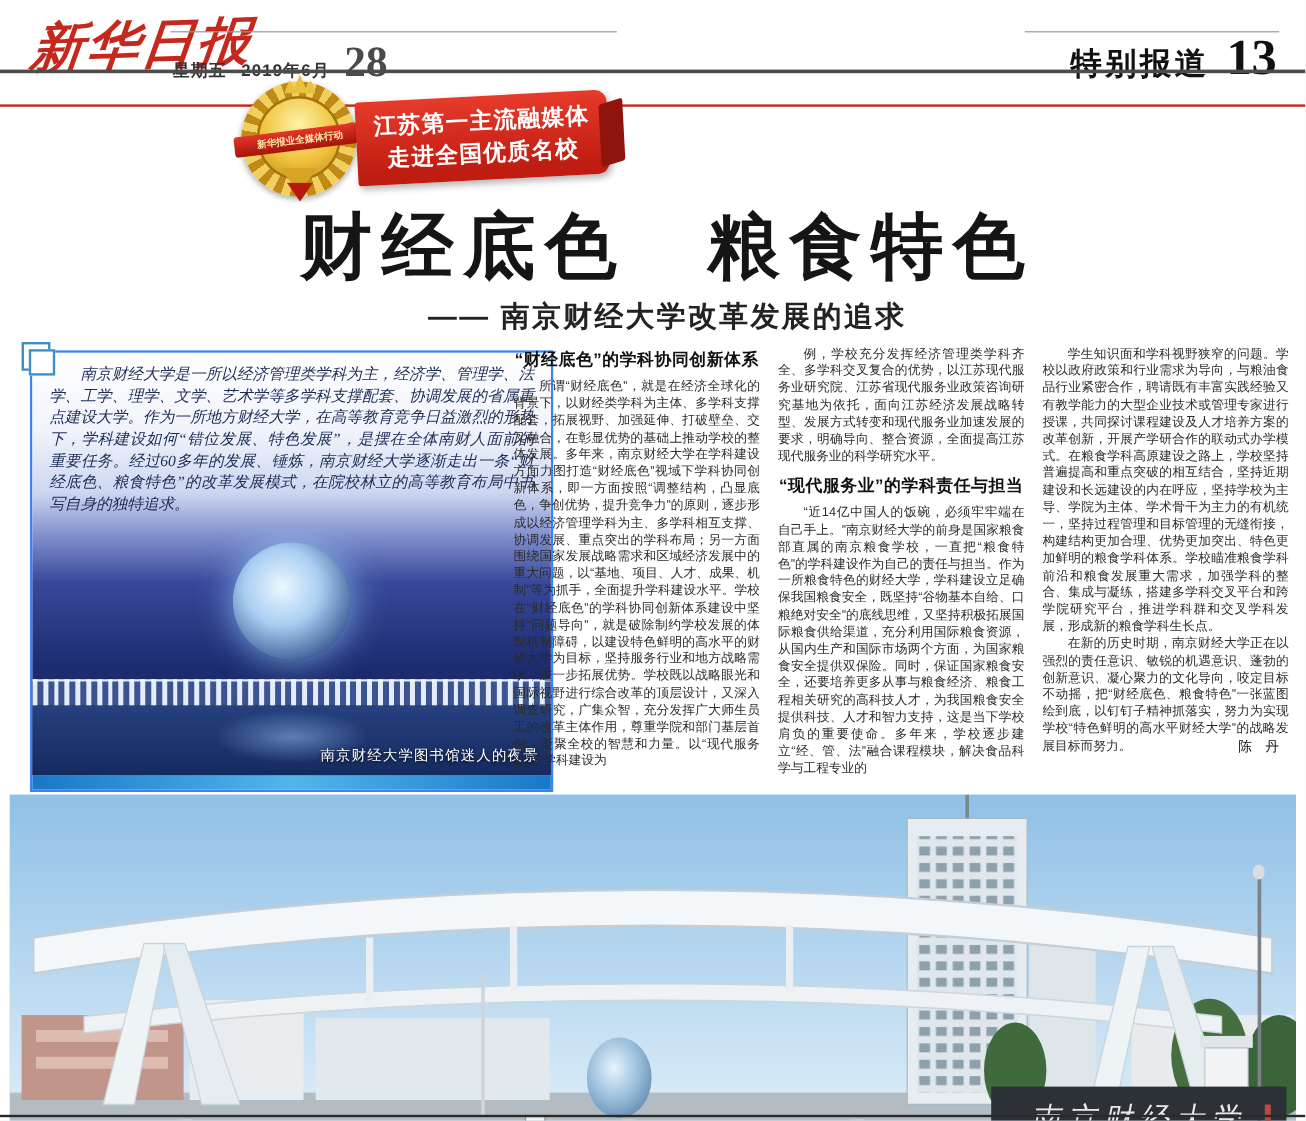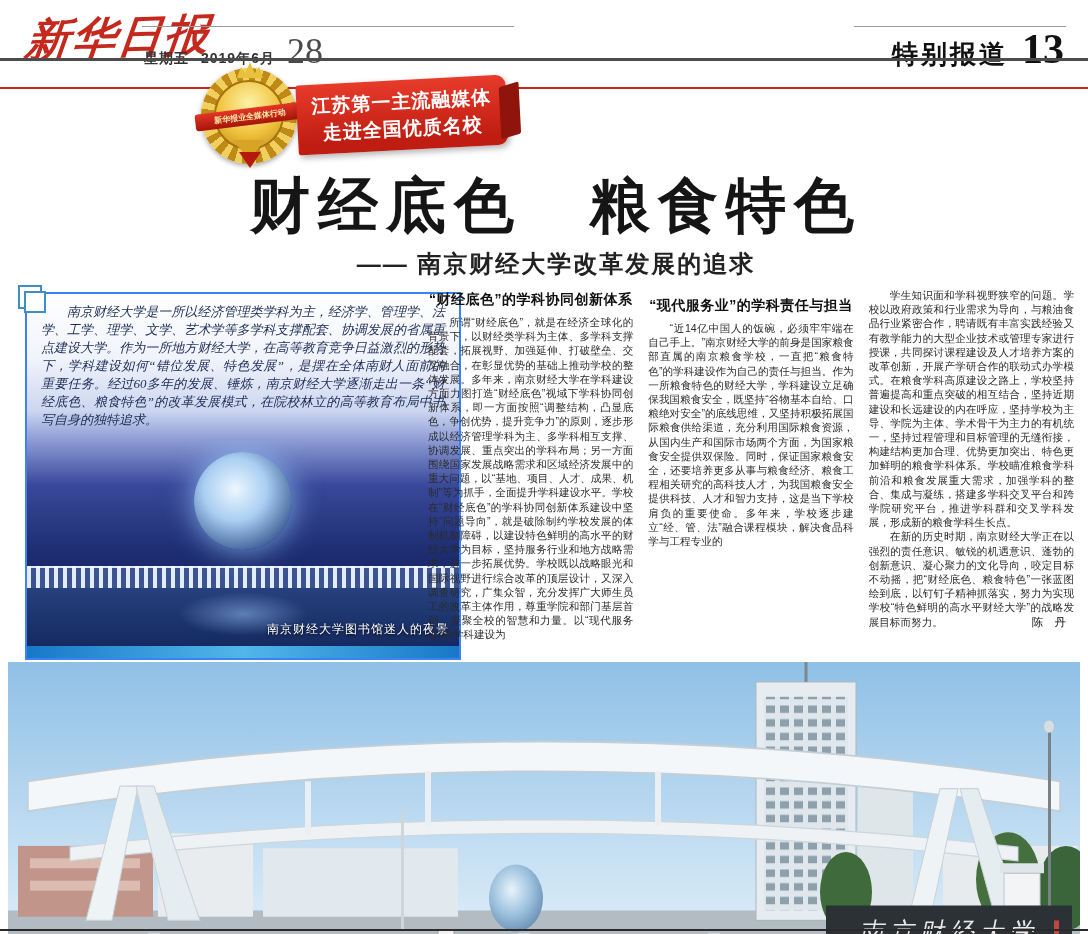--- a/index.html
+++ b/index.html
@@ -7,21 +7,21 @@
   .page { position:relative; width:1088px; height:934px; background:#fff; overflow:hidden; margin:0 auto; }
 
   
   .logo { position:absolute; left:26px; top:8px; font-family:"Liberation Serif",serif;
           font-style:italic; font-weight:bold; font-size:44px; color:#c5281c;
           transform:skewX(-8deg) rotate(-2deg); letter-spacing:2px; white-space:nowrap; }
   .rule-thin-left { position:absolute; left:142px; top:26px; width:372px; border-top:1px solid #9a9a9a; }
   .rule-thin-right { position:absolute; right:22px; top:26px; width:212px; border-top:1px solid #9a9a9a; }
   .date-block { position:absolute; left:144px; top:33px; display:flex; align-items:baseline; gap:12px; color:#333; }
   .date-block .wd, .date-block .mo { font-size:14px; font-weight:bold; letter-spacing:1px; }
-  .date-block .day { font-family:"Liberation Serif",serif; font-size:36px; font-weight:normal; color:#4a4a4a; line-height:1; }
+  .date-block .day { font-family:"Liberation Serif",serif; font-size:36px; font-weight:bold; color:#4a4a4a; line-height:1; }
   .section-head { position:absolute; right:24px; top:28px; display:flex; align-items:baseline; gap:14px; }
   .section-head .sec { font-size:26px; font-weight:bold; color:#111; letter-spacing:3px; }
   .section-head .pno { font-family:"Liberation Serif",serif; font-size:42px; font-weight:bold; color:#111; line-height:1; }
   .rule-dark { position:absolute; left:0; right:0; top:58px; height:3px; background:#4c4c4c; }
   .rule-red { position:absolute; left:0; right:0; top:87px; height:2px; background:#c5281c; }
   .credits { position:absolute; left:517px; top:93px; font-size:12px; color:#222; letter-spacing:.5px; }
 
   
   .banner { position:absolute; left:193px; top:58px; width:316px; height:110px; z-index:5; }
   .medal { position:absolute; left:0; top:2px; width:114px; height:108px; }
@@ -156,20 +156,21 @@
     </div>
     <div class="photo-bottom-bar"></div>
   </div>
 
   <div class="columns">
     <div class="col">
       <h3>“财经底色”的学科协同创新体系</h3>
       <p>所谓“财经底色”，就是在经济全球化的背景下，以财经类学科为主体、多学科支撑配套，拓展视野、加强延伸、打破壁垒、交叉融合，在彰显优势的基础上推动学校的整体发展。多年来，南京财经大学在学科建设方面力图打造“财经底色”视域下学科协同创新体系，即一方面按照“调整结构，凸显底色，争创优势，提升竞争力”的原则，逐步形成以经济管理学科为主、多学科相互支撑、协调发展、重点突出的学科布局；另一方面围绕国家发展战略需求和区域经济发展中的重大问题，以“基地、项目、人才、成果、机制”等为抓手，全面提升学科建设水平。学校在“财经底色”的学科协同创新体系建设中坚持“问题导向”，就是破除制约学校发展的体制机制障碍，以建设特色鲜明的高水平的财经大学为目标，坚持服务行业和地方战略需求，进一步拓展优势。学校既以战略眼光和国际视野进行综合改革的顶层设计，又深入调查研究，广集众智，充分发挥广大师生员工的改革主体作用，尊重学院和部门基层首创，凝聚全校的智慧和力量。以“现代服务业”的学科建设为</p>
     </div>
     <div class="col">
+      <p>例，学校充分发挥经济管理类学科齐全、多学科交叉复合的优势，以江苏现代服务业研究院、江苏省现代服务业政策咨询研究基地为依托，面向江苏经济发展战略转型、发展方式转变和现代服务业加速发展的要求，明确导向、整合资源，全面提高江苏现代服务业的科学研究水平。</p>
       <h3 class="h2nd">“现代服务业”的学科责任与担当</h3>
       <p>“近14亿中国人的饭碗，必须牢牢端在自己手上。”南京财经大学的前身是国家粮食部直属的南京粮食学校，一直把“粮食特色”的学科建设作为自己的责任与担当。作为一所粮食特色的财经大学，学科建设立足确保我国粮食安全，既坚持“谷物基本自给、口粮绝对安全”的底线思维，又坚持积极拓展国际粮食供给渠道，充分利用国际粮食资源，从国内生产和国际市场两个方面，为国家粮食安全提供双保险。同时，保证国家粮食安全，还要培养更多从事与粮食经济、粮食工程相关研究的高科技人才，为我国粮食安全提供科技、人才和智力支持，这是当下学校肩负的重要使命。多年来，学校逐步建立“经、管、法”融合课程模块，解决食品科学与工程专业的</p>
     </div>
     <div class="col">
       <p>学生知识面和学科视野狭窄的问题。学校以政府政策和行业需求为导向，与粮油食品行业紧密合作，聘请既有丰富实践经验又有教学能力的大型企业技术或管理专家进行授课，共同探讨课程建设及人才培养方案的改革创新，开展产学研合作的联动式办学模式。在粮食学科高原建设之路上，学校坚持普遍提高和重点突破的相互结合，坚持近期建设和长远建设的内在呼应，坚持学校为主导、学院为主体、学术骨干为主力的有机统一，坚持过程管理和目标管理的无缝衔接，构建结构更加合理、优势更加突出、特色更加鲜明的粮食学科体系。学校瞄准粮食学科前沿和粮食发展重大需求，加强学科的整合、集成与凝练，搭建多学科交叉平台和跨学院研究平台，推进学科群和交叉学科发展，形成新的粮食学科生长点。</p>
       <p>在新的历史时期，南京财经大学正在以强烈的责任意识、敏锐的机遇意识、蓬勃的创新意识、凝心聚力的文化导向，咬定目标不动摇，把“财经底色、粮食特色”一张蓝图绘到底，以钉钉子精神抓落实，努力为实现学校“特色鲜明的高水平财经大学”的战略发展目标而努力。</p>
       <div class="author">陈 丹</div>
     </div>
   </div>
 

